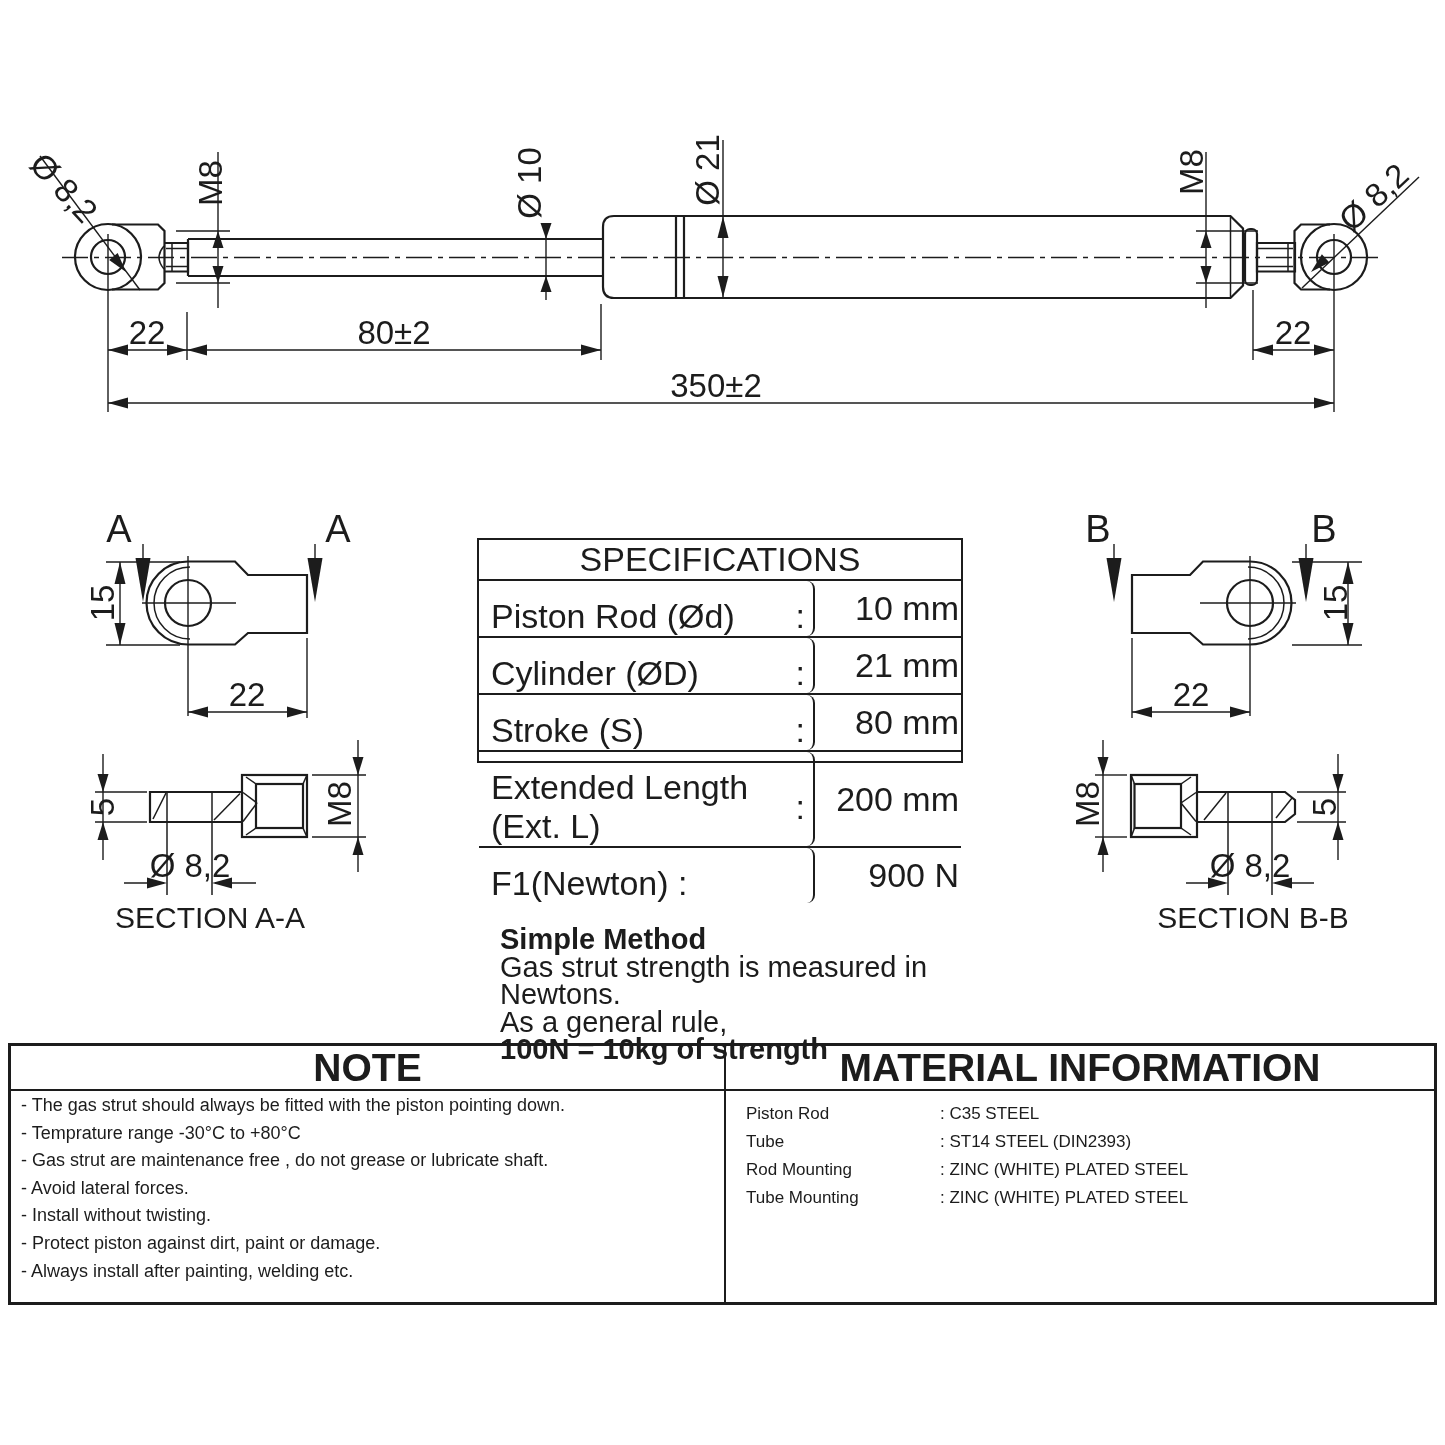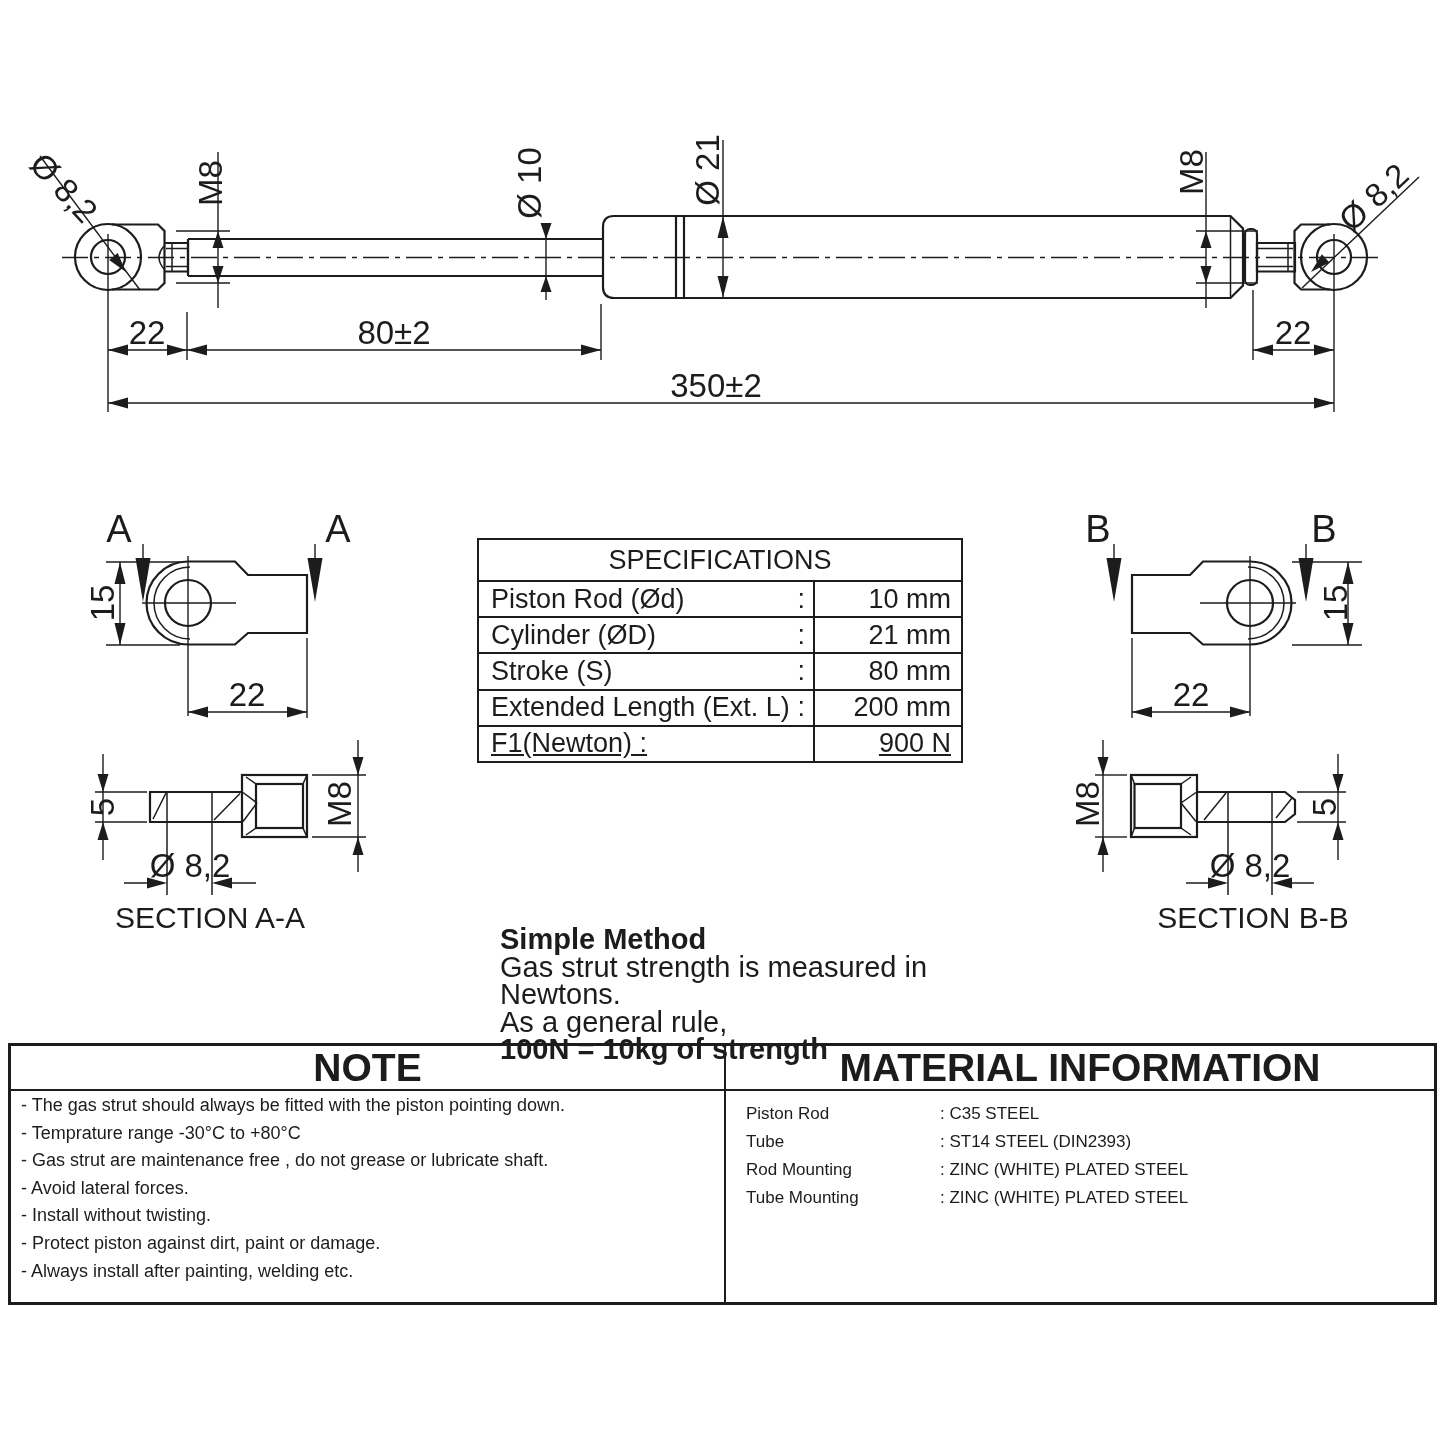--- a/index.html
+++ b/index.html
@@ -11,27 +11,27 @@
   svg .d {stroke:#1c1c1c;stroke-width:1.4;fill:none;}
   svg .cl{stroke:#1c1c1c;stroke-width:1.3;fill:none;stroke-dasharray:26 6 5 6;}
   svg .ah{fill:#1c1c1c;stroke:none;}
   svg text{fill:#1c1c1c;}
   .dt {font-size:33px;}
   .dt-mid{text-anchor:middle;}
   .mk {font-size:38px;text-anchor:middle;}
   .sct{font-size:30px;text-anchor:middle;}
   
   .spec{position:absolute;left:477px;top:538px;width:486px;height:225px;border:2px solid #1c1c1c;
-        display:flex;flex-direction:column;box-sizing:border-box;font-size:27px;}
+        display:flex;flex-direction:column;box-sizing:border-box;font-size:34px;}
   .spec-h{height:40px;border-bottom:2px solid #1c1c1c;display:flex;align-items:center;justify-content:center;}
   .spec-r{flex:1;display:flex;border-bottom:2px solid #1c1c1c;}
-  .spec-r:last-child{border-bottom:none;text-decoration:underline;}
+  .spec-r:last-child{border-bottom:none;}
   .spec-l{width:336px;border-right:2px solid #1c1c1c;display:flex;align-items:center;
-          justify-content:space-between;padding:0 8px 0 12px;box-sizing:border-box;}
-  .spec-v{flex:1;display:flex;align-items:center;justify-content:flex-end;padding-right:10px;}
+          justify-content:space-between;padding:16px 8px 0 12px;box-sizing:border-box;border-radius:8px;}
+  .spec-v{flex:1;display:flex;align-items:center;justify-content:flex-end;padding-right:2px;}
   
   .method{position:absolute;left:500px;top:926px;width:470px;font-size:29px;line-height:27.5px;}
   .bold{font-weight:bold;}
   
   .btable{position:absolute;left:8px;top:1043px;width:1429px;height:262px;border:3px solid #1c1c1c;
           box-sizing:border-box;display:flex;}
   .bcol-l{width:715px;border-right:2px solid #1c1c1c;display:flex;flex-direction:column;box-sizing:border-box;}
   .bcol-r{flex:1;display:flex;flex-direction:column;}
   .bhead{height:45px;border-bottom:2px solid #1c1c1c;display:flex;align-items:center;justify-content:center;
          font-size:39px;font-weight:bold;box-sizing:border-box;flex:none;}

